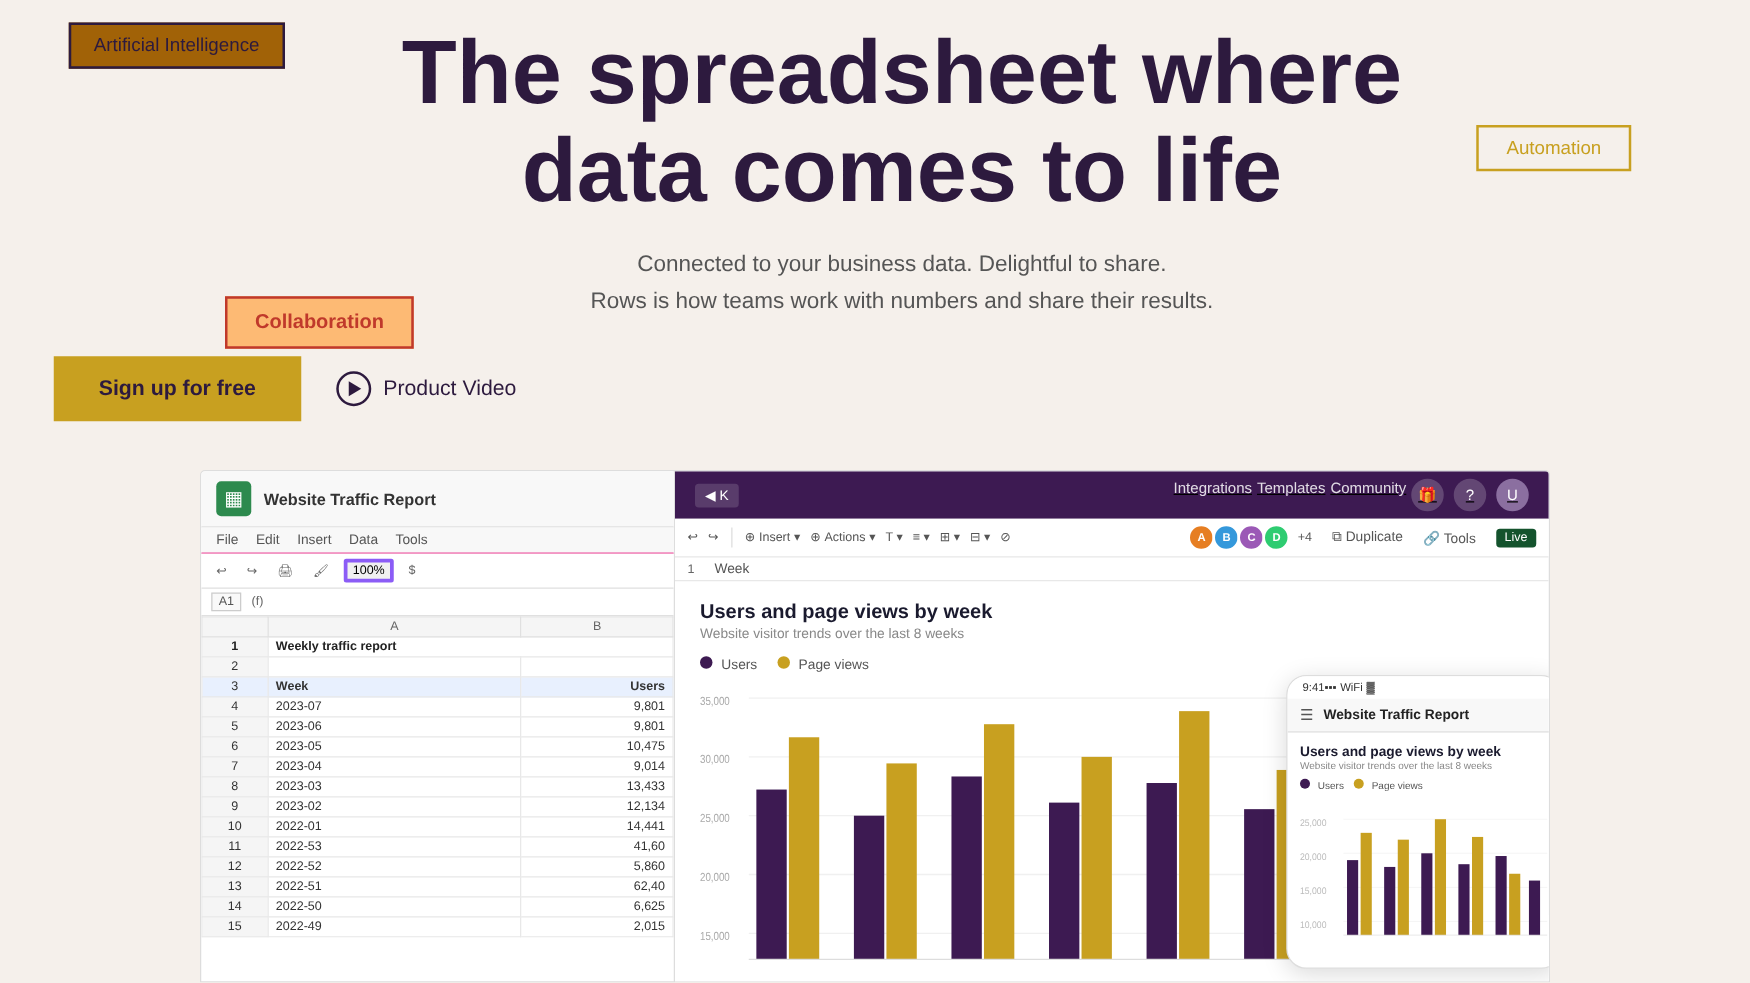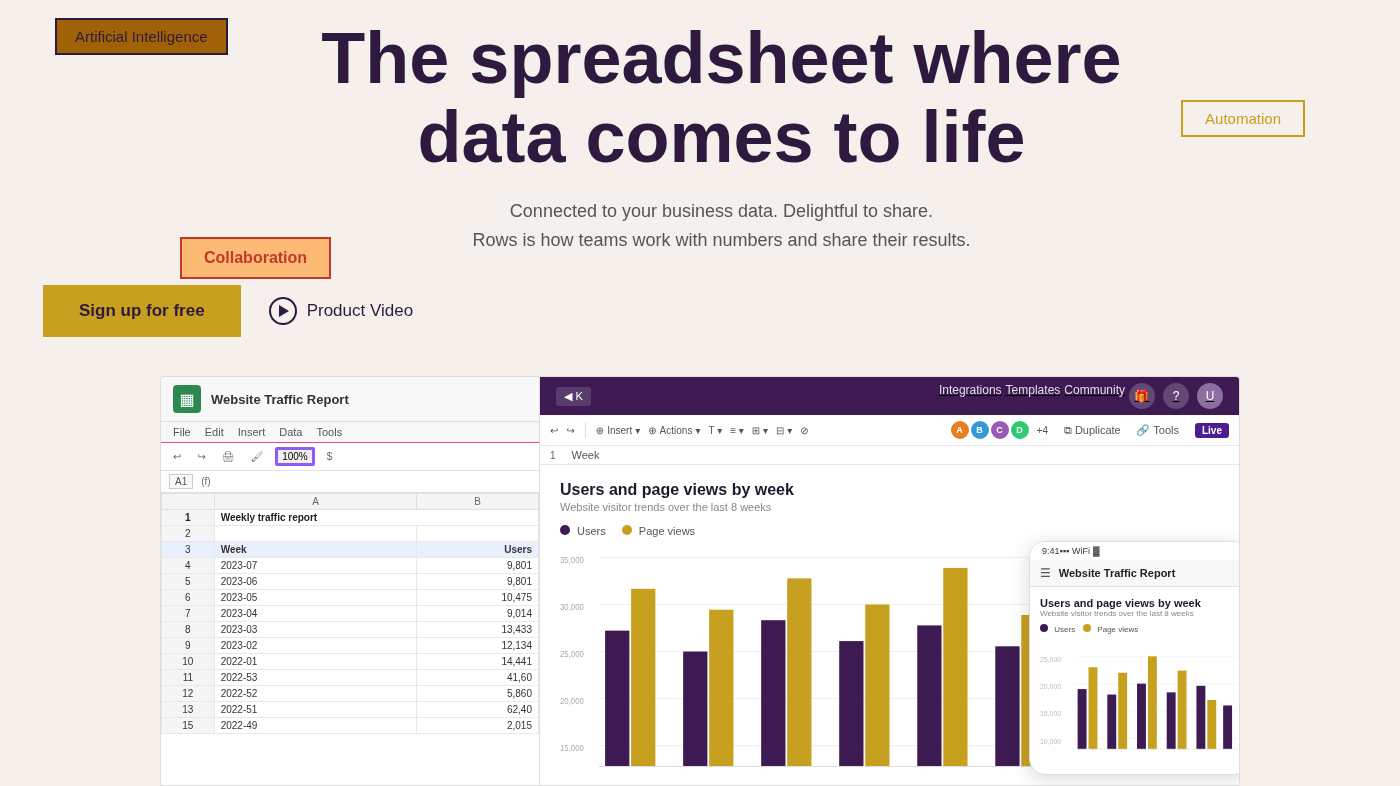--- a/index.html
+++ b/index.html
@@ -323,24 +323,24 @@
       border: 2px solid white;
       margin-left: -4px;
       font-size: 9px;
       display: flex;
       align-items: center;
       justify-content: center;
       color: white;
       font-weight: 700;
     }
     .live-badge {
-      background: #4c1d95;
+      background: #14532d;
       color: white;
       font-size: 10px;
-      font-weight: 700;
+      font-weight: 400;
       padding: 2px 7px;
       border-radius: 3px;
       margin-left: 8px;
     }
     .duplicate-btn, .share-btn {
       font-size: 11px;
       color: #555;
       cursor: pointer;
       margin-left: 8px;
     }
@@ -559,20 +559,25 @@
           </tr>
           <tr>
             <td class="row-header">12</td>
             <td class="col-a">2022-52</td>
             <td class="col-b">5,860</td>
           </tr>
           <tr>
             <td class="row-header">13</td>
             <td class="col-a">2022-51</td>
             <td class="col-b">62,40</td>
+          </tr>
+          <tr>
+            <td class="row-header">14</td>
+            <td class="col-a">2022-50</td>
+            <td class="col-b">6,625</td>
           </tr>
           <tr>
             <td class="row-header">15</td>
             <td class="col-a">2022-49</td>
             <td class="col-b">2,015</td>
           </tr>
         </tbody>
       </table>
     </div>
   </div>

